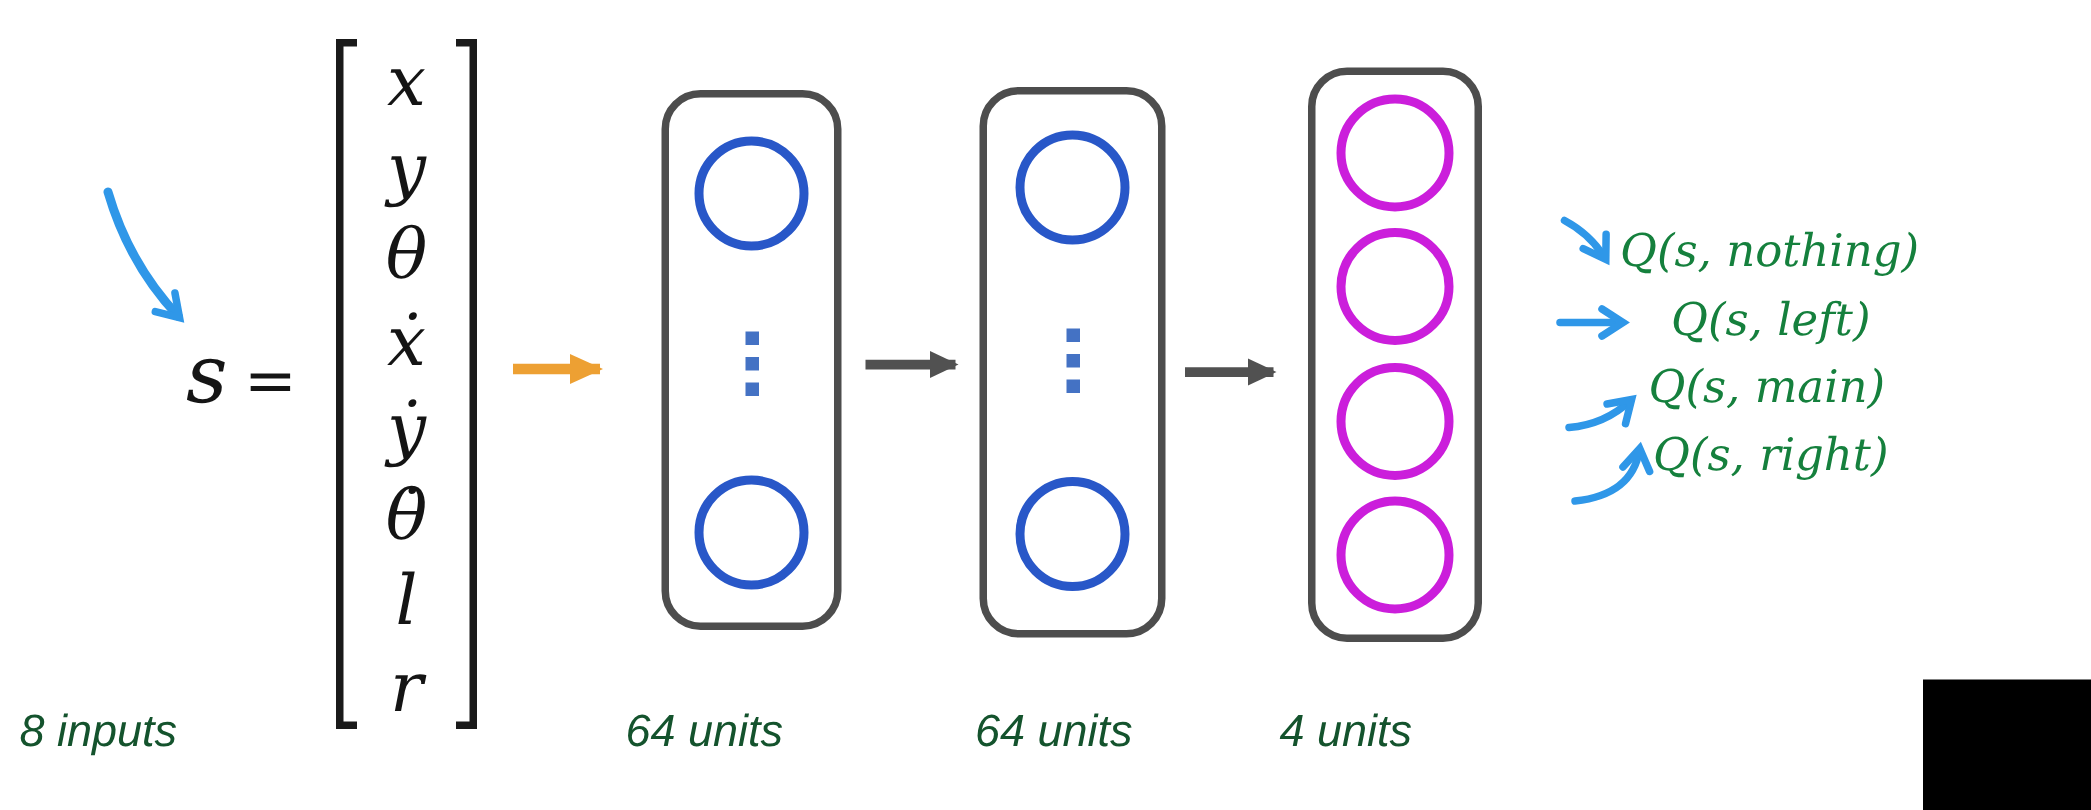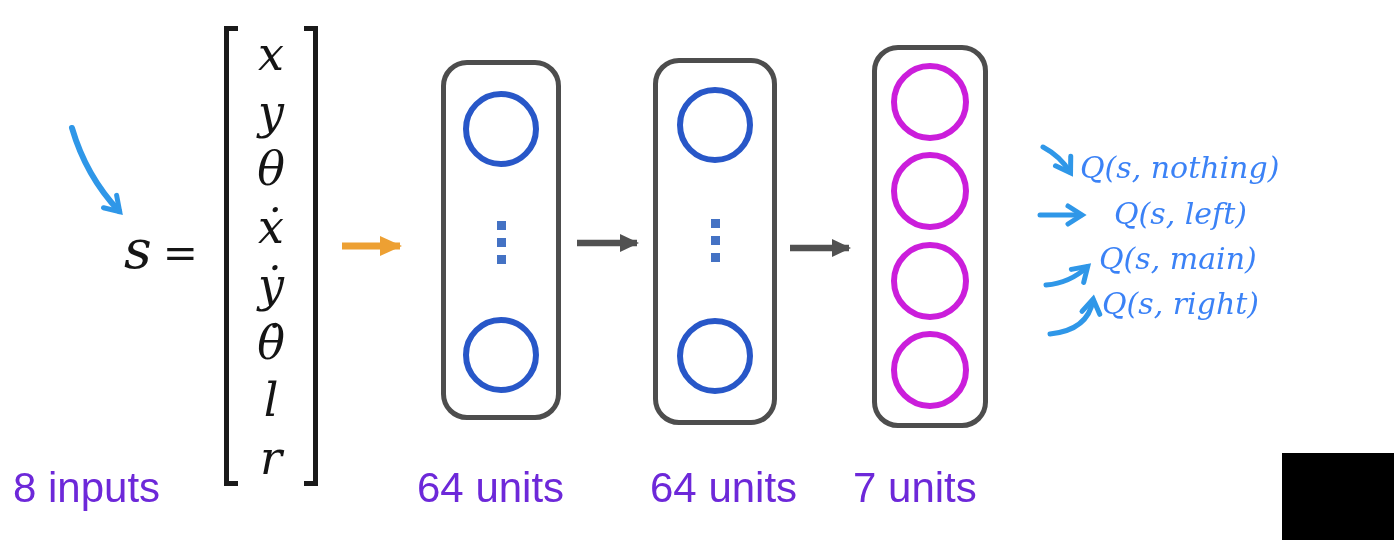--- a/index.html
+++ b/index.html
@@ -33,28 +33,28 @@
   }
   .layer-1 { left:441px; top:60px;  width:120px; height:360px; padding:26px 0 22px; }
   .layer-2 { left:653px; top:58px;  width:124px; height:367px; padding:24px 0 26px; }
   .layer-3 { left:872px; top:45px;  width:116px; height:383px; padding:13px 0 14px; }
   .neuron { box-sizing:border-box; width:76px; height:76px; border-radius:50%; border:6px solid #2857C8; background:#fff; }
   .neuron-out { width:78px; height:78px; border-color:#CB1EDB; }
   .dots { display:flex; flex-direction:column; gap:8px; }
   .dot { width:9px; height:9px; background:#4472C4; }
 
   
-  .units-label { position:absolute; top:467px; font-size:42px; line-height:42px; color:#6d28d9; white-space:nowrap; }
+  .units-label { position:absolute; top:467px; font-size:30px; line-height:42px; color:#14532d; white-space:nowrap;font-style:italic; }
   .label-inputs { left:13px; }
   .label-l1 { left:417px; }
   .label-l2 { left:650px; }
   .label-l3 { left:853px; }
 
   
-  .q-label { position:absolute; font:italic 30px "DejaVu Serif", serif; color:#3b82f6; white-space:nowrap; }
+  .q-label { position:absolute; font:italic 30px "DejaVu Serif", serif; color:#15803d; white-space:nowrap; }
   .q-0 { left:1080px; top:150px; }
   .q-1 { left:1114px; top:196px; }
   .q-2 { left:1099px; top:241px; }
   .q-3 { left:1102px; top:286px; }
 
   .black-box { position:absolute; left:1282px; top:453px; width:112px; height:87px; background:#000; }
 </style>
 </head>
 <body>
 
@@ -130,21 +130,21 @@
   <div class="layer layer-3">
     <div class="neuron neuron-out"></div>
     <div class="neuron neuron-out"></div>
     <div class="neuron neuron-out"></div>
     <div class="neuron neuron-out"></div>
   </div>
 
   <div class="units-label label-inputs">8 inputs</div>
   <div class="units-label label-l1">64 units</div>
   <div class="units-label label-l2">64 units</div>
-  <div class="units-label label-l3">7 units</div>
+  <div class="units-label label-l3">4 units</div>
 
   <div class="q-label q-0">Q(s, nothing)</div>
   <div class="q-label q-1">Q(s, left)</div>
   <div class="q-label q-3">Q(s, right)</div>
   <div class="q-label q-2">Q(s, main)</div>
 
   <div class="black-box"></div>
 
 </div>
 

